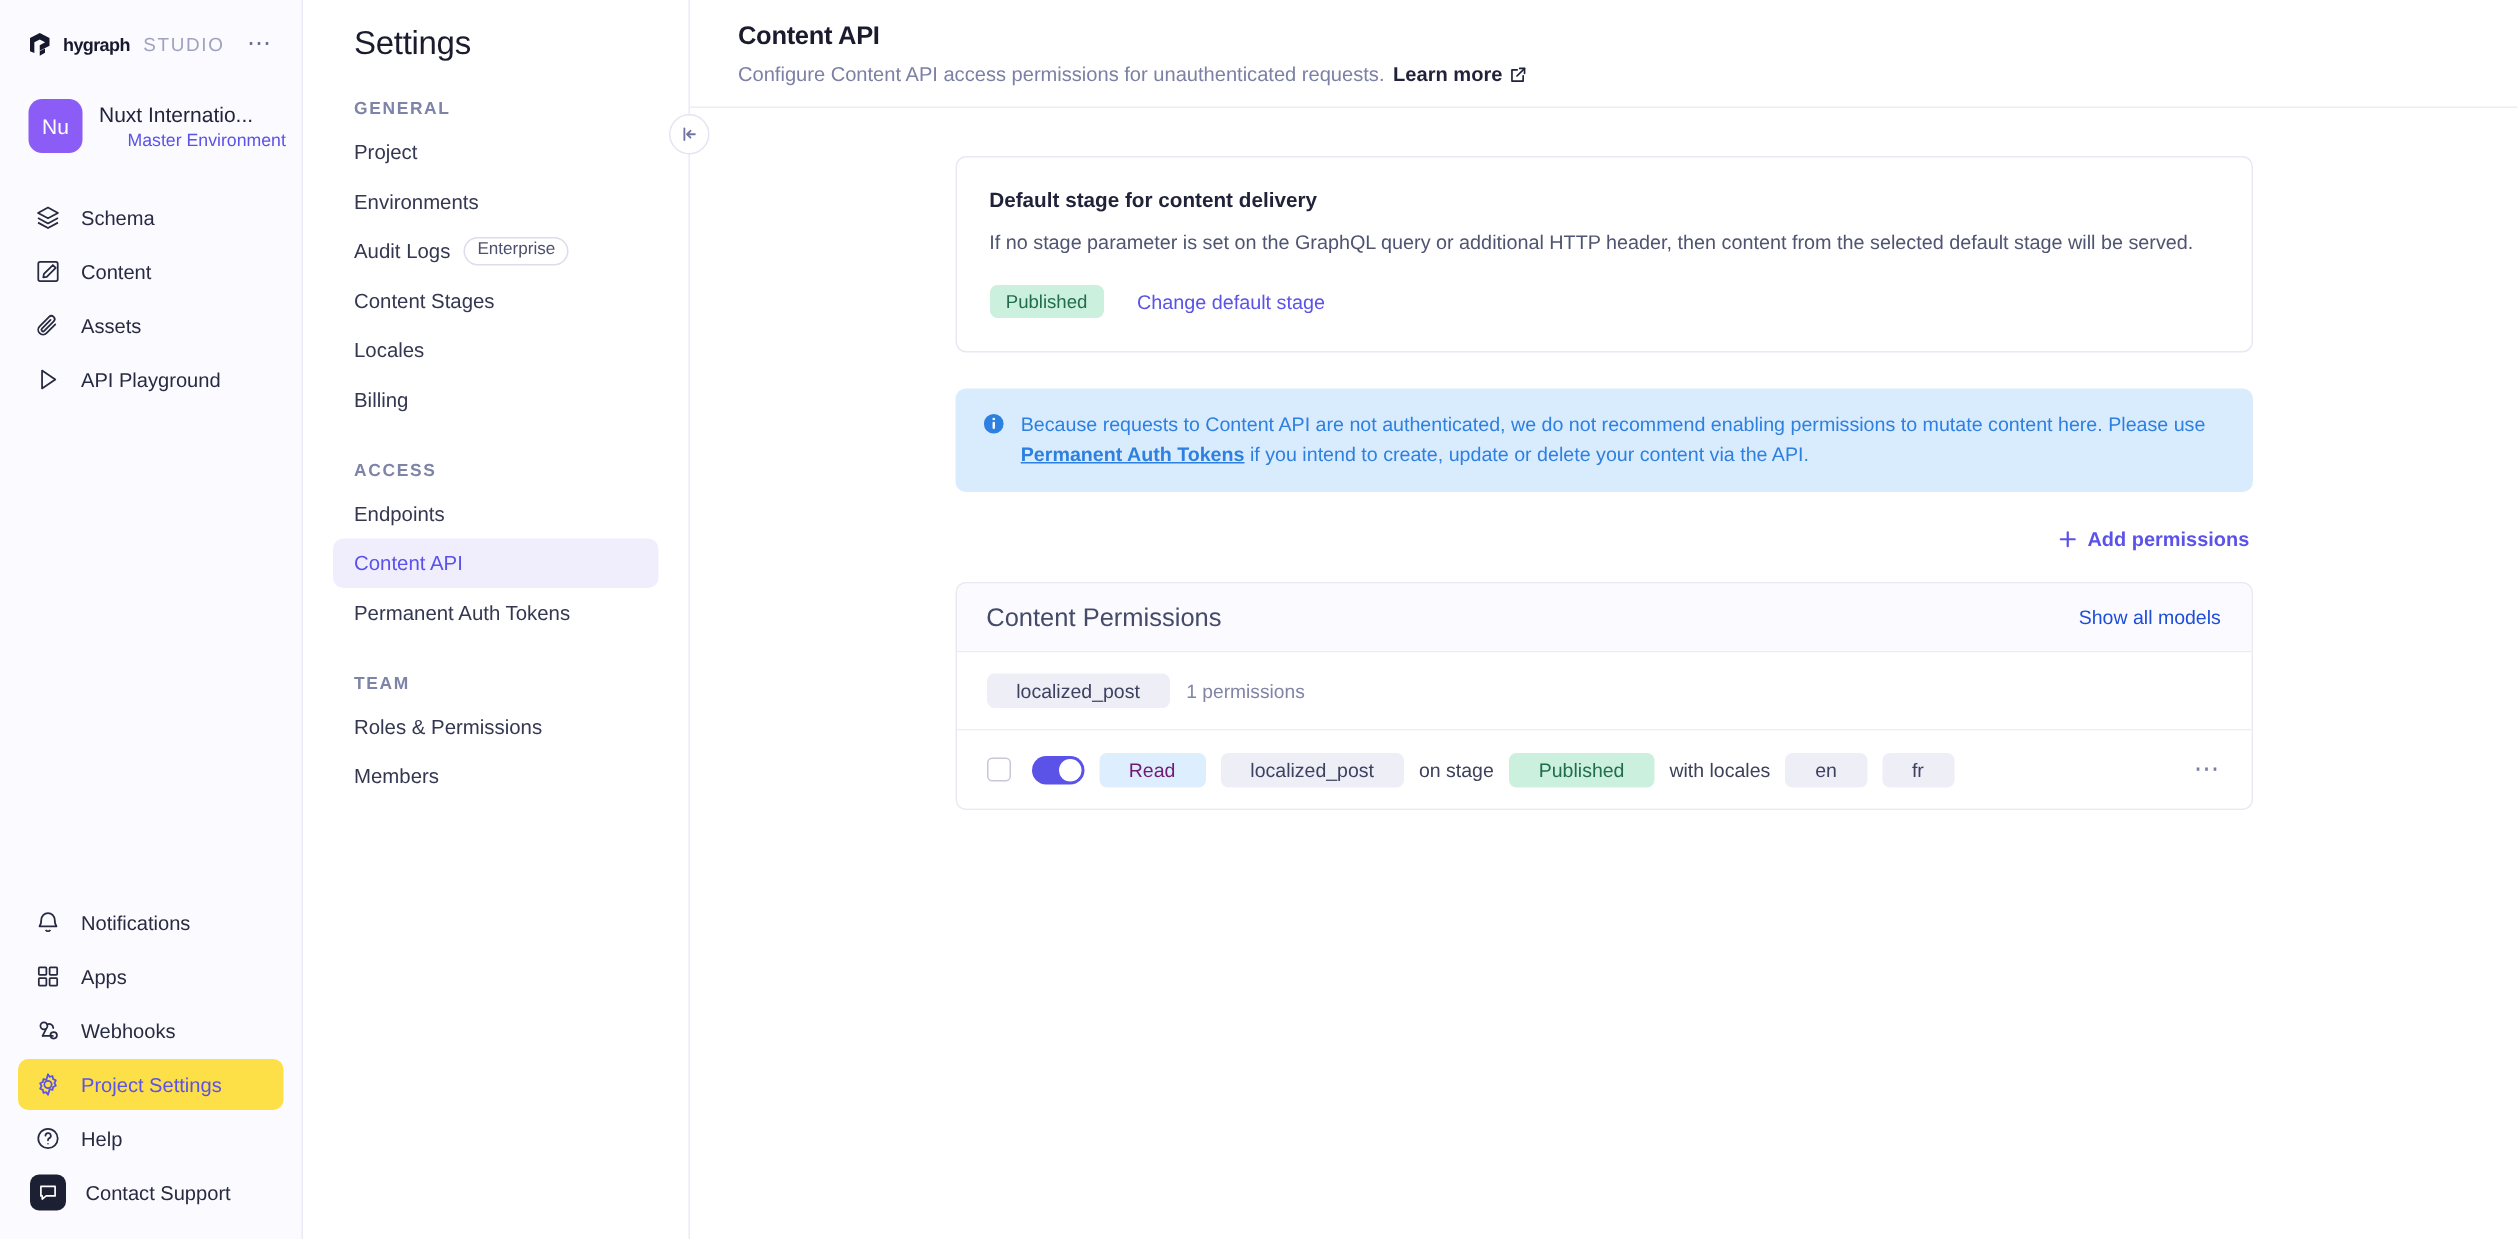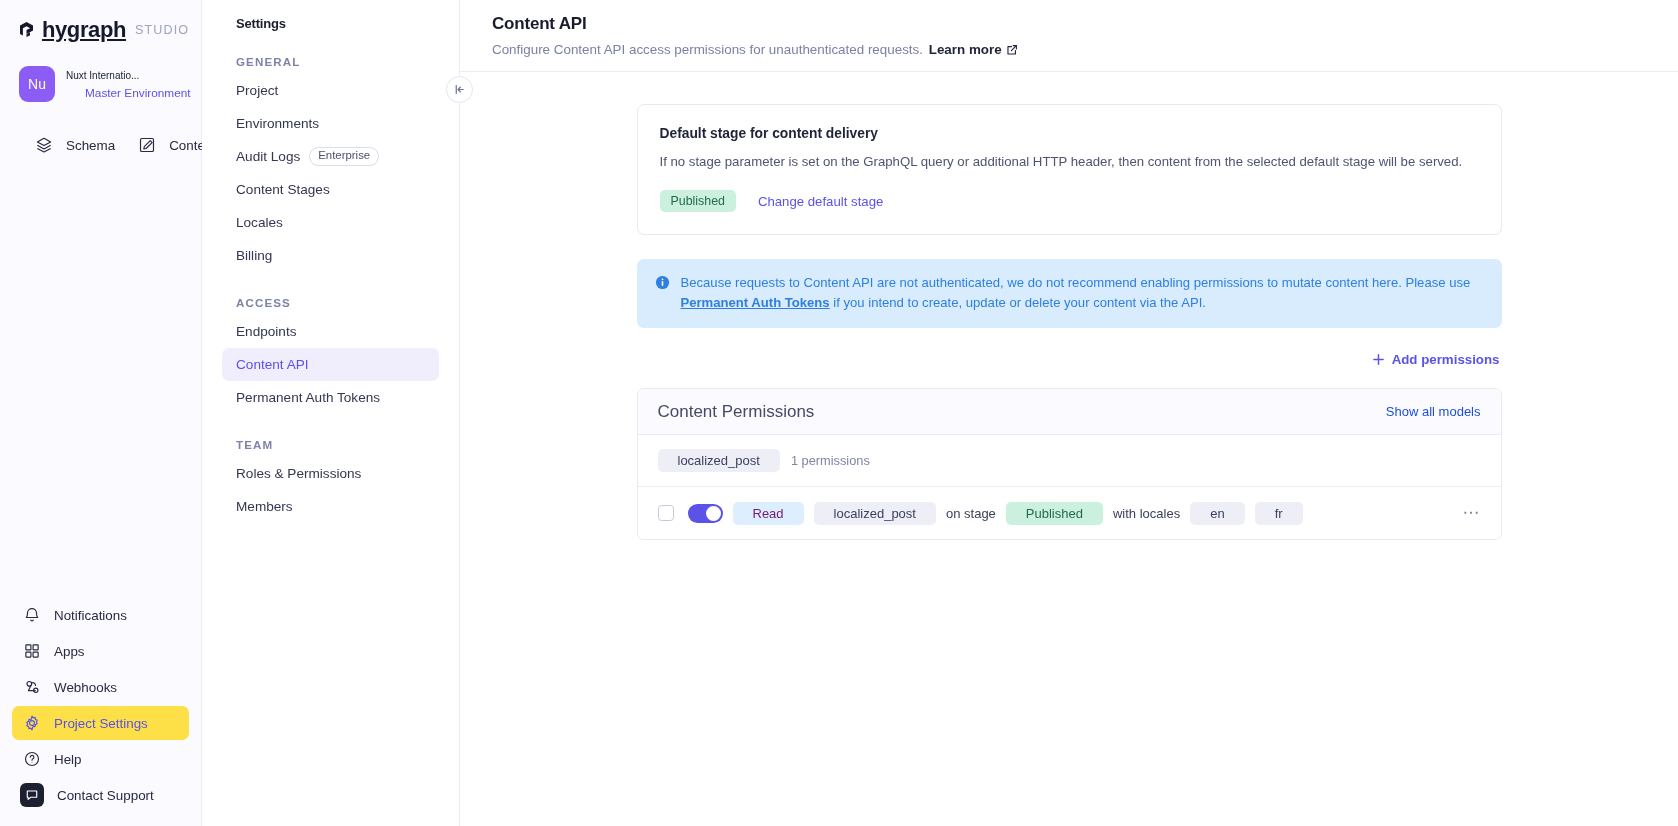--- a/index.html
+++ b/index.html
@@ -17,55 +17,55 @@
     width: 202px; height: 826px;
     background: #fafaff;
     border-right: 1px solid #eceaf5;
     display: flex; flex-direction: column;
     flex: 0 0 202px;
     position: relative;
   }
   .rail-top { padding: 16px 18px 0 18px; }
   .brand { display: flex; align-items: center; gap: 7px; height: 28px; }
   .brand-mark { width: 17px; height: 19px; flex: 0 0 17px; }
-  .brand-name { font-size: 22px; font-weight: 700; letter-spacing: -0.4px; color: #16182c; text-decoration: underline; }
+  .brand-name { font-size: 12px; font-weight: 700; letter-spacing: -0.4px; color: #16182c; }
   .brand-studio { font-size: 12.6px; font-weight: 400; letter-spacing: 1.1px; color: #9fa3c0; margin-left: 2px;}
   .brand-dots { margin-left: 8px; color: #6b6f8e; font-size: 16px; line-height: 8px; letter-spacing: 1px; cursor: pointer; }
 
   .project { display: flex; align-items: center; gap: 11px; margin-top: 22px; padding-left: 1px; cursor: pointer;}
   .project-avatar {
     width: 36px; height: 36px; border-radius: 9px; background: #8b5cf6;
     color: #fff; font-size: 14px; font-weight: 500;
     display: flex; align-items: center; justify-content: center; flex: 0 0 36px;
   }
   .project-meta { min-width: 0; }
-  .project-name { font-size: 10px; color: #21243a; line-height: 16px; white-space: nowrap; }
+  .project-name { font-size: 14px; color: #21243a; line-height: 16px; white-space: nowrap; }
   .project-env { display: flex; align-items: center; gap: 19px; margin-top: 2px; }
   .project-env span { font-size: 11.8px; color: #5b52e8; white-space: nowrap; }
 
-  .nav { margin-top: 26px; padding: 0 24px; display: flex; flex-direction: row; gap: 2px; }
+  .nav { margin-top: 26px; padding: 0 12px; display: flex; flex-direction: column; gap: 2px; }
   .nav-item {
     display: flex; align-items: center; gap: 13px;
     height: 34px; padding: 0 10px; border-radius: 7px;
     font-size: 13.4px; color: #272a40; cursor: pointer;
   }
   .nav-item .ico { width: 19px; height: 19px; flex: 0 0 19px; display:flex; align-items:center; justify-content:center; }
   .nav-item.active { background: #fde047; color: #5b52e8; }
   .nav-item.active .ico svg { stroke: #5b52e8; }
 
   .nav-bottom { margin-top: auto; padding: 0 12px 14px 12px; display: flex; flex-direction: column; gap: 2px; }
   .support-icon { width: 24px; height: 24px; border-radius: 6px; background: #1d2033; display: flex; align-items: center; justify-content: center; flex: 0 0 24px; margin-left: -2px;}
 
   
   .settings {
     width: 258px; flex: 0 0 258px; height: 826px;
     background: #ffffff; border-right: 1px solid #eceaf5;
     padding: 14px 20px 0 20px; position: relative;
   }
-  .settings h1 { font-size: 13px; font-weight: 700; color: #1a1c2e; letter-spacing: -0.2px; margin: 2px 0 0 14px; }
+  .settings h1 { font-size: 22px; font-weight: 400; color: #1a1c2e; letter-spacing: -0.2px; margin: 2px 0 0 14px; }
   .sgroup { margin-top: 24px; }
   .sgroup-title {
     font-size: 11.6px; font-weight: 600; letter-spacing: 1.1px;
     color: #7e83a8; margin: 0 0 6px 14px;
   }
   .sitem {
     display: flex; align-items: center; gap: 9px;
     height: 33px; padding: 0 12px 0 14px; border-radius: 7px;
     font-size: 13.6px; color: #343750; cursor: pointer;
   }

